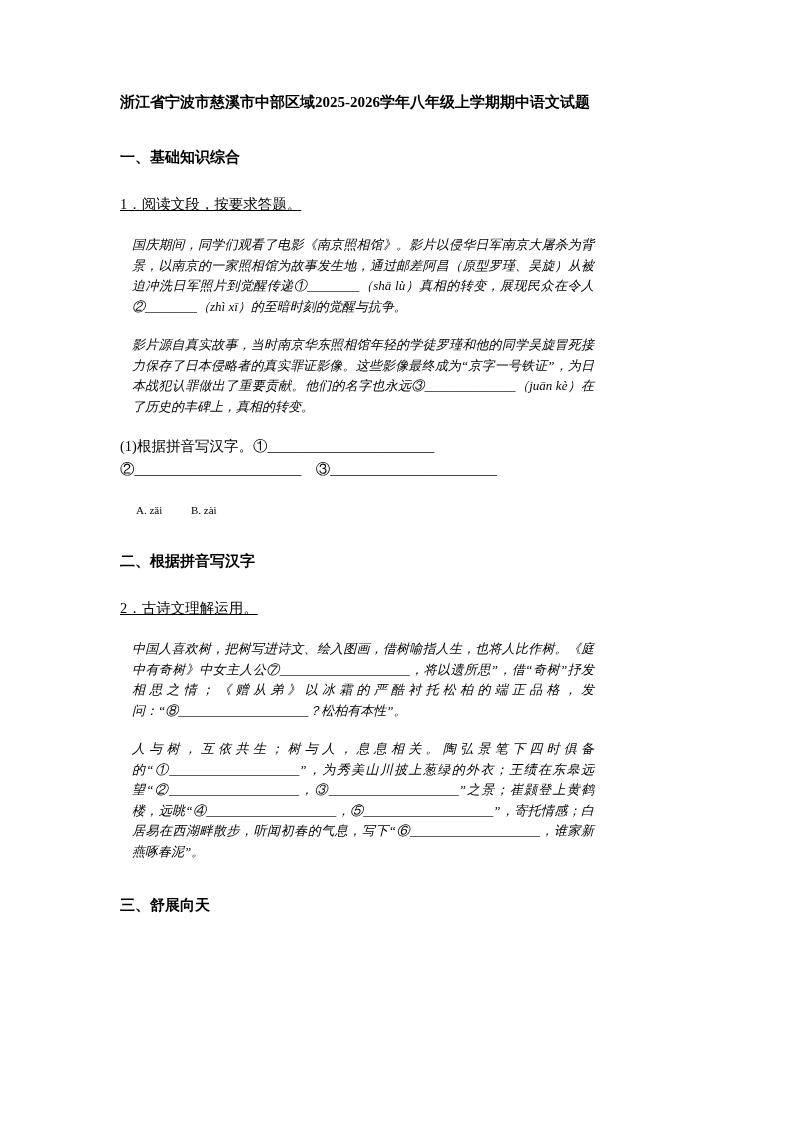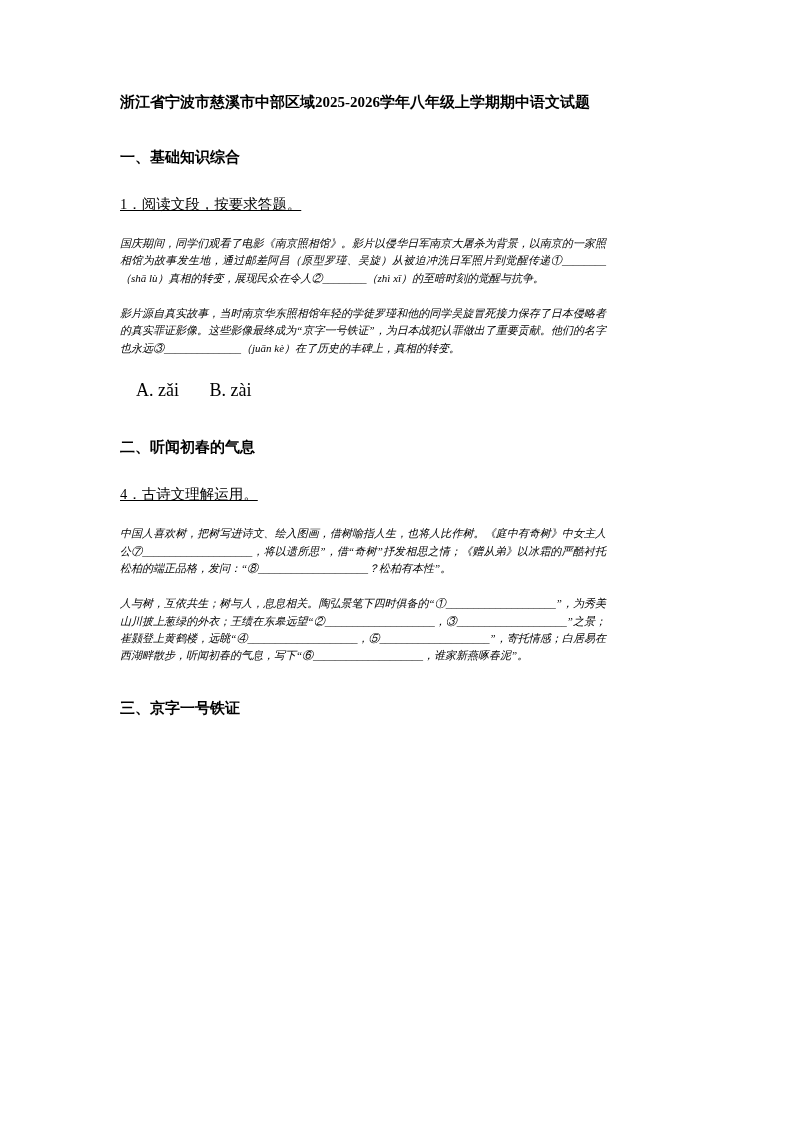--- a/index.html
+++ b/index.html
@@ -32,33 +32,33 @@
     line-height: 1.5;
     margin: 32px 0 24px 0;
   }
   .q-label {
     font-size: 14.5px;
     line-height: 1.55;
     margin: 20px 0;
     text-decoration: underline;
   }
   .passage {
-    font-size: 11px;
+    font-size: 13px;
     font-style: italic;
     line-height: 1.58;
-    margin: 18px 0;
+    margin: 18px 12px;
     text-align: justify;
   }
   .plain-para {
     font-size: 14.5px;
     line-height: 1.6;
     margin: 18px 0;
   }
   .options-row {
-    font-size: 18px;
+    font-size: 11px;
     line-height: 1.5;
     margin: 20px 0 26px 0;
     padding-left: 16px;
   }
   .option-b {
     margin-left: 26px;
   }
 </style>
 </head>
 <body>
@@ -68,31 +68,32 @@
   <h1 class="doc-title">浙江省宁波市慈溪市中部区域2025-2026学年八年级上学期期中语文试题</h1>
 
   <h2 class="sec-heading">一、基础知识综合</h2>
 
   <p class="q-label">1．阅读文段，按要求答题。</p>
 
   <p class="passage">国庆期间，同学们观看了电影《南京照相馆》。影片以侵华日军南京大屠杀为背景，以南京的一家照相馆为故事发生地，通过邮差阿昌（原型罗瑾、吴旋）从被迫冲洗日军照片到觉醒传递①________（shā lù）真相的转变，展现民众在令人②________（zhì xī）的至暗时刻的觉醒与抗争。</p>
 
   <p class="passage">影片源自真实故事，当时南京华东照相馆年轻的学徒罗瑾和他的同学吴旋冒死接力保存了日本侵略者的真实罪证影像。这些影像最终成为“京字一号铁证”，为日本战犯认罪做出了重要贡献。他们的名字也永远③______________（juān kè）在了历史的丰碑上，真相的转变。</p>
 
+  <p class="plain-para">(1)根据拼音写汉字。①_______________________　②_______________________　③_______________________</p>
 
 
   <p class="options-row">
     <span class="option-a">A. zǎi</span>
     <span class="option-b">B. zài</span>
   </p>
 
-  <h2 class="sec-heading">二、听闻初春的气息</h2>
+  <h2 class="sec-heading">二、根据拼音写汉字</h2>
 
-  <p class="q-label">4．古诗文理解运用。</p>
+  <p class="q-label">2．古诗文理解运用。</p>
 
   <p class="passage">中国人喜欢树，把树写进诗文、绘入图画，借树喻指人生，也将人比作树。《庭中有奇树》中女主人公⑦____________________，将以遗所思”，借“奇树”抒发相思之情；《赠从弟》以冰霜的严酷衬托松柏的端正品格，发问：“⑧____________________？松柏有本性”。</p>
 
   <p class="passage">人与树，互依共生；树与人，息息相关。陶弘景笔下四时俱备的“①____________________”，为秀美山川披上葱绿的外衣；王绩在东皋远望“②____________________，③____________________”之景；崔颢登上黄鹤楼，远眺“④____________________，⑤____________________”，寄托情感；白居易在西湖畔散步，听闻初春的气息，写下“⑥____________________，谁家新燕啄春泥”。</p>
 
 
-  <h2 class="sec-heading">三、京字一号铁证</h2>
+  <h2 class="sec-heading">三、舒展向天</h2>
 
 </div>
 
 </body></html>

